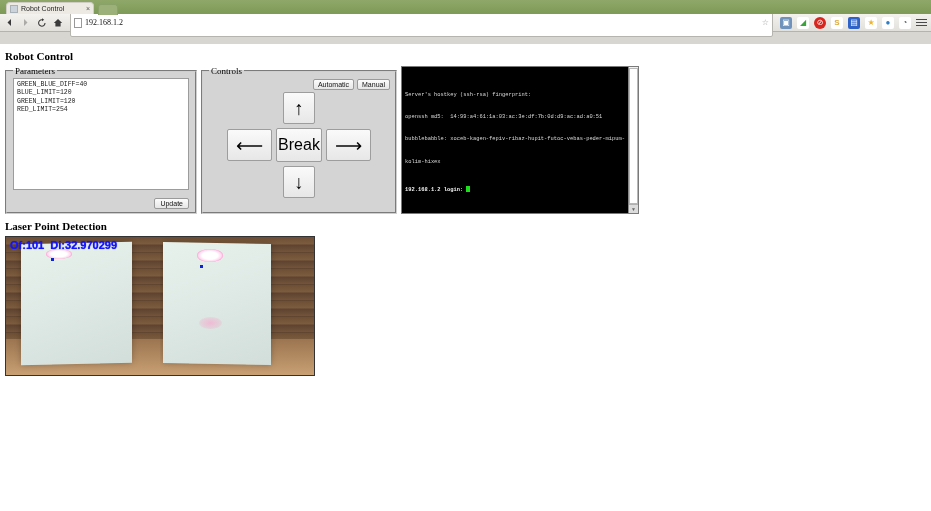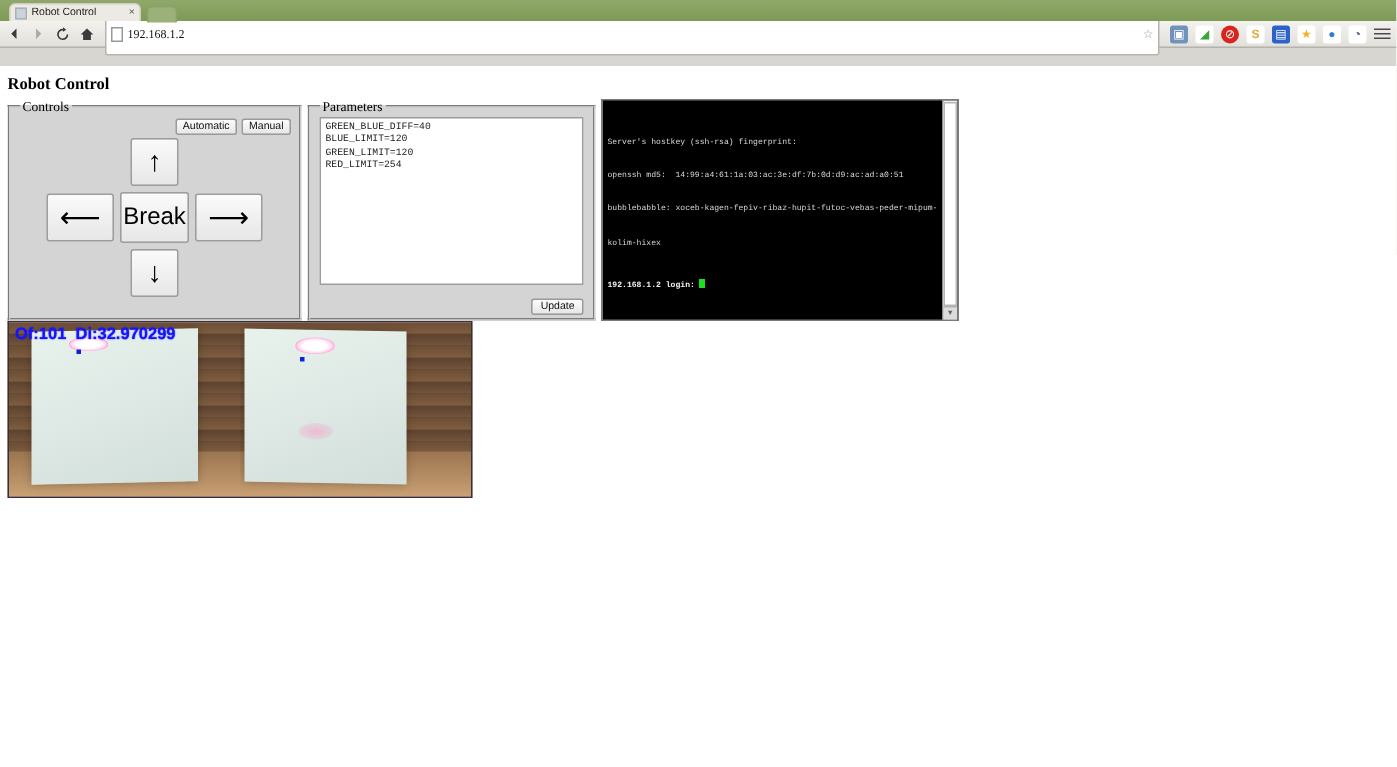--- a/index.html
+++ b/index.html
@@ -206,26 +206,26 @@
   #term-scroll .arrow-dn {
     position:absolute; left:0; right:0; bottom:0; height:8px;
     background:#dcdcdc; border-top:1px solid #b0b0b0;
     display:flex;align-items:center;justify-content:center;
     font-size:5px; color:#666;
   }
 
   
   #laser-img {
     margin-left:5px;
-    width: 310px; height: 118px;
+    width: 310px; height: 140px;
     position:relative;
     border:1px solid #333;
     box-sizing:border-box;
     overflow:hidden;
-    background:#f9a8d4;
+    background:#eab308;
   }
   .cam-half { position:absolute; top:0; bottom:0; overflow:hidden;}
   .cam-left { left:0; width:50%; }
   .cam-right { left:50%; width:50%; }
   .wood {
     position:absolute; inset:0;
     background:
       repeating-linear-gradient(180deg,
         #6d4f35 0px, #7d5c3e 7px, #5e4330 8px, #73543a 15px, #4e3826 16px);
   }
@@ -320,47 +320,47 @@
         <i></i>
       </span>
   </div>
 
   <div id="page">
 
     <h3 class="section">Robot Control</h3>
 
     <div class="row">
 
+      <fieldset class="panel" id="params-panel">
+        <legend>Parameters</legend>
+        <textarea id="params-text" placeholder="" style="">GREEN_BLUE_DIFF=40
+BLUE_LIMIT=120
+GREEN_LIMIT=120
+RED_LIMIT=254</textarea>
+        <div id="params-actions">
+          <button>Update</button>
+        </div>
+      </fieldset>
+
       <fieldset class="panel" id="controls-panel">
         <legend>Controls</legend>
 
         <div class="mode-btns">
           <button>Automatic</button>
           <button>Manual</button>
         </div>
 
         <div class="dpad">
           <div class="dbtn arrow">↑</div>
           <div class="dpad-mid">
             <div class="dbtn wide">⟵</div>
             <div class="dbtn break">Break</div>
             <div class="dbtn wide">⟶</div>
           </div>
           <div class="dbtn arrow">↓</div>
-        </div>
-      </fieldset>
-
-      <fieldset class="panel" id="params-panel">
-        <legend>Parameters</legend>
-        <textarea id="params-text" placeholder="" style="">GREEN_BLUE_DIFF=40
-BLUE_LIMIT=120
-GREEN_LIMIT=120
-RED_LIMIT=254</textarea>
-        <div id="params-actions">
-          <button>Update</button>
         </div>
       </fieldset>
 
       <div id="terminal-wrap">
         <div id="terminal">
           <div class="lines">
             
             
             
             <div class="t-blank"></div>
@@ -372,20 +372,21 @@
           </div>
         </div>
         <div id="term-scroll">
           <div class="thumb"></div>
           <div class="arrow-dn">▼</div>
         </div>
       </div>
 
     </div>
 
+    <h3 class="section">Laser Point Detection</h3>
 
     <div id="laser-img">
       <div class="cam-half cam-left">
         <div class="wood"></div>
         <div class="floor"></div>
         <div class="panel-white lp-left"></div>
         <div class="blob b1"></div>
         <div class="marker" style="left:29%; top:15.5%;"></div>
       </div>
       <div class="cam-half cam-right">

